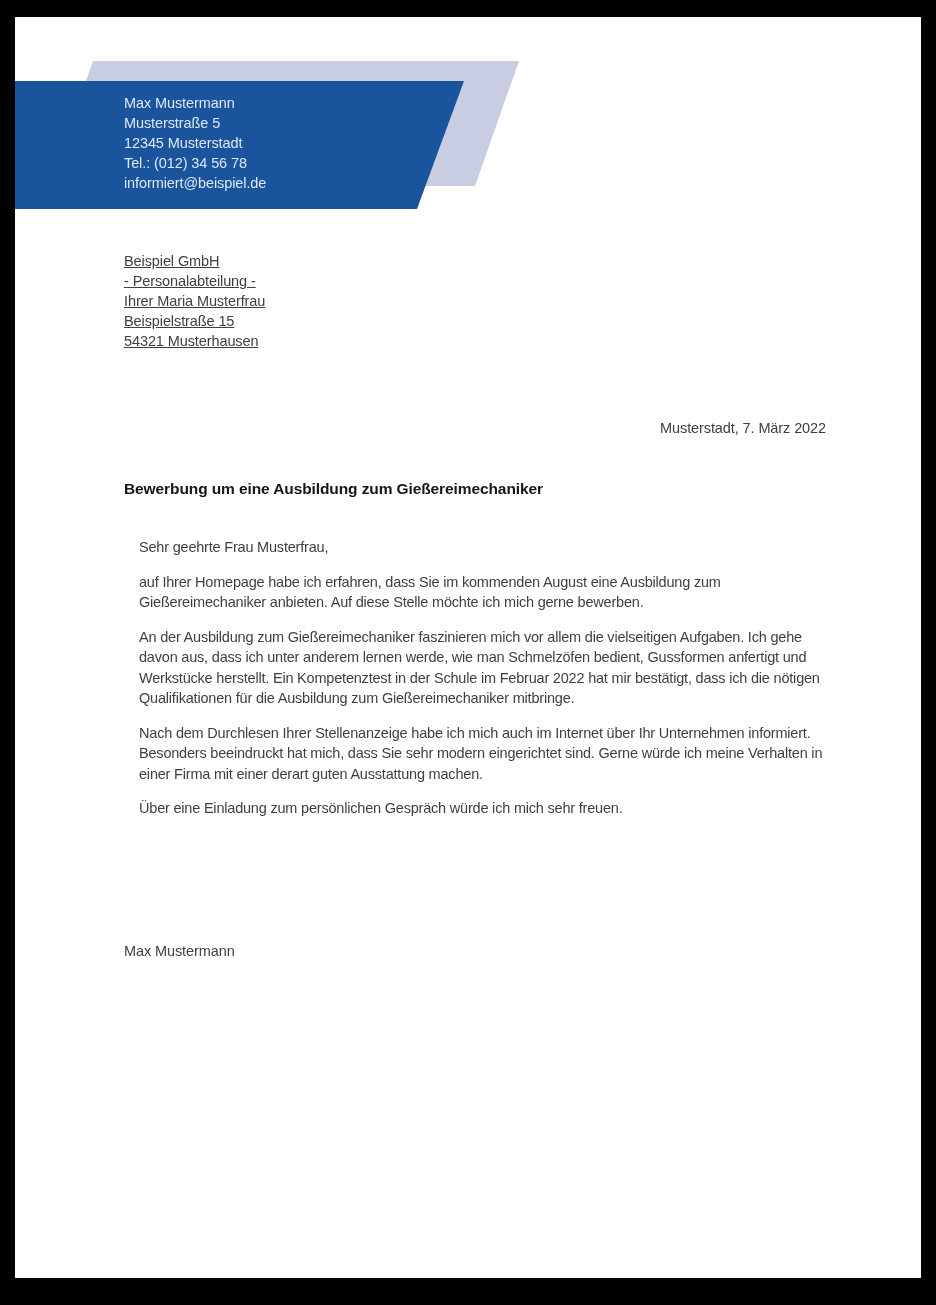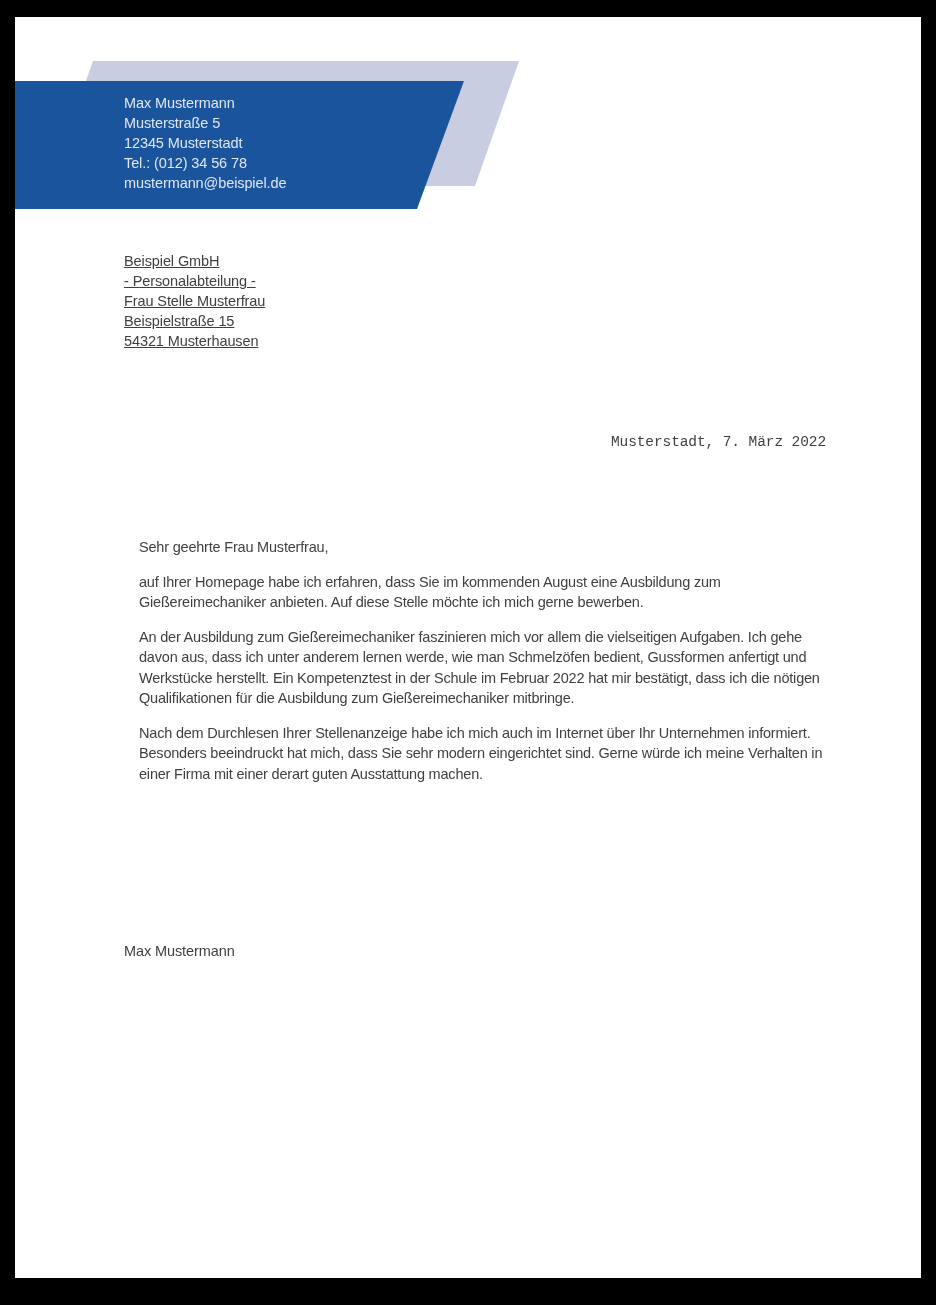--- a/index.html
+++ b/index.html
@@ -60,27 +60,26 @@
     top: 234px;
     color: #3f3f3f;
     font-size: 14.5px;
     line-height: 20px;
     letter-spacing: -0.1px;
     text-decoration: underline;
   }
   .date-line {
     position: absolute;
     left: 109px;
-    top: 417px;
+    top: 403px;
     width: 702px;
     text-align: right;
     color: #3f3f3f;
     font-size: 14.5px;
     letter-spacing: -0.1px;
-    font-family: Liberation Mono, monospace;
   }
   .subject-line {
     position: absolute;
     left: 109px;
     top: 463px;
     width: 705px;
     color: #161616;
     font-size: 15.5px;
     font-weight: bold;
     letter-spacing: -0.1px;
@@ -113,36 +112,38 @@
 <div class="paper">
 
   <div class="banner-light"></div>
   <div class="banner-blue"></div>
 
   <div class="sender-block">
     <div>Max Mustermann</div>
     <div>Musterstraße 5</div>
     <div>12345 Musterstadt</div>
     <div>Tel.: (012) 34 56 78</div>
-    <div>mustermann@beispiel.de</div>
+    <div>informiert@beispiel.de</div>
   </div>
 
   <div class="recipient-block">
     <div>Beispiel GmbH</div>
     <div>- Personalabteilung -</div>
-    <div>Frau Stelle Musterfrau</div>
+    <div>Ihrer Maria Musterfrau</div>
     <div>Beispielstraße 15</div>
     <div>54321 Musterhausen</div>
   </div>
 
   <div class="date-line">Musterstadt, 7. März 2022</div>
 
+  <div class="subject-line">Bewerbung um eine Ausbildung zum Gießereimechaniker</div>
 
   <div class="letter-body">
     <p>Sehr geehrte Frau Musterfrau,</p>
     <p>auf Ihrer Homepage habe ich erfahren, dass Sie im kommenden August eine Ausbildung zum Gießereimechaniker anbieten. Auf diese Stelle möchte ich mich gerne bewerben.</p>
     <p>An der Ausbildung zum Gießereimechaniker faszinieren mich vor allem die vielseitigen Aufgaben. Ich gehe davon aus, dass ich unter anderem lernen werde, wie man Schmelzöfen bedient, Gussformen anfertigt und Werkstücke herstellt. Ein Kompetenztest in der Schule im Februar 2022 hat mir bestätigt, dass ich die nötigen Qualifikationen für die Ausbildung zum Gießereimechaniker mitbringe.</p>
     <p>Nach dem Durchlesen Ihrer Stellenanzeige habe ich mich auch im Internet über Ihr Unternehmen informiert. Besonders beeindruckt hat mich, dass Sie sehr modern eingerichtet sind. Gerne würde ich meine Verhalten in einer Firma mit einer derart guten Ausstattung machen.</p>
+    <p>Über eine Einladung zum persönlichen Gespräch würde ich mich sehr freuen.</p>
   </div>
 
   <div class="signature">Max Mustermann</div>
 
 </div>
 
 </body></html>

